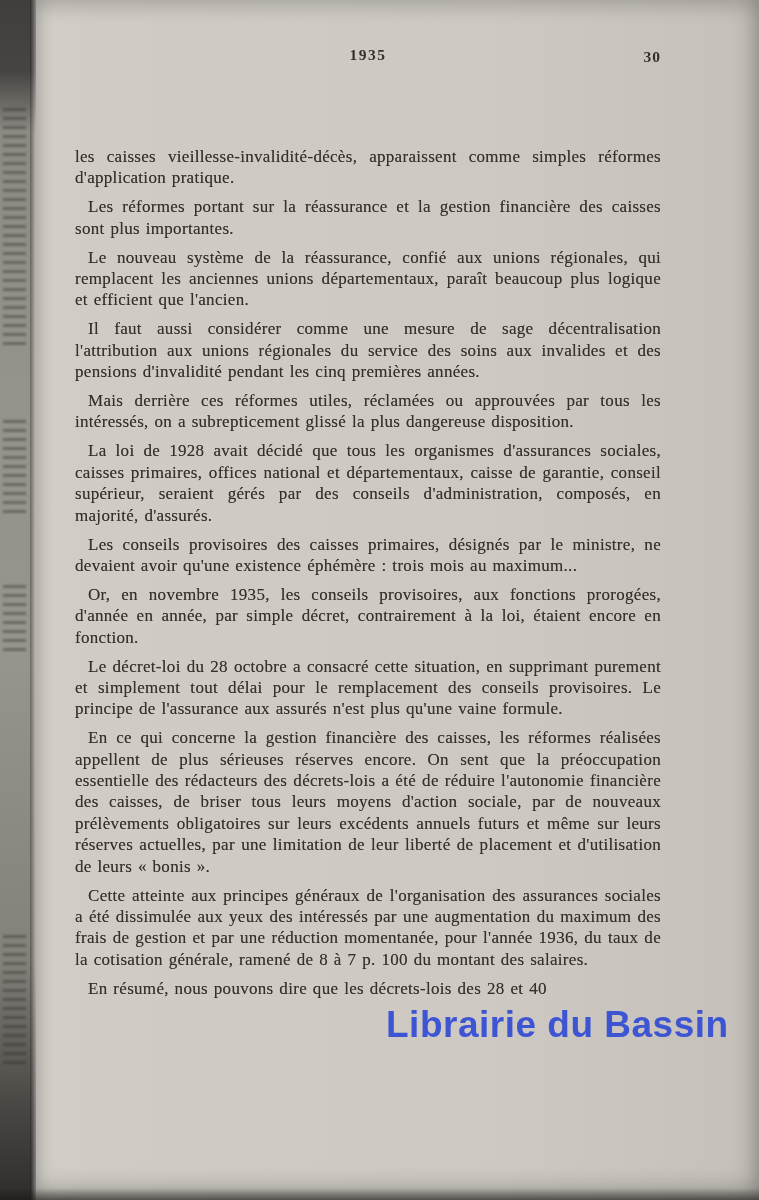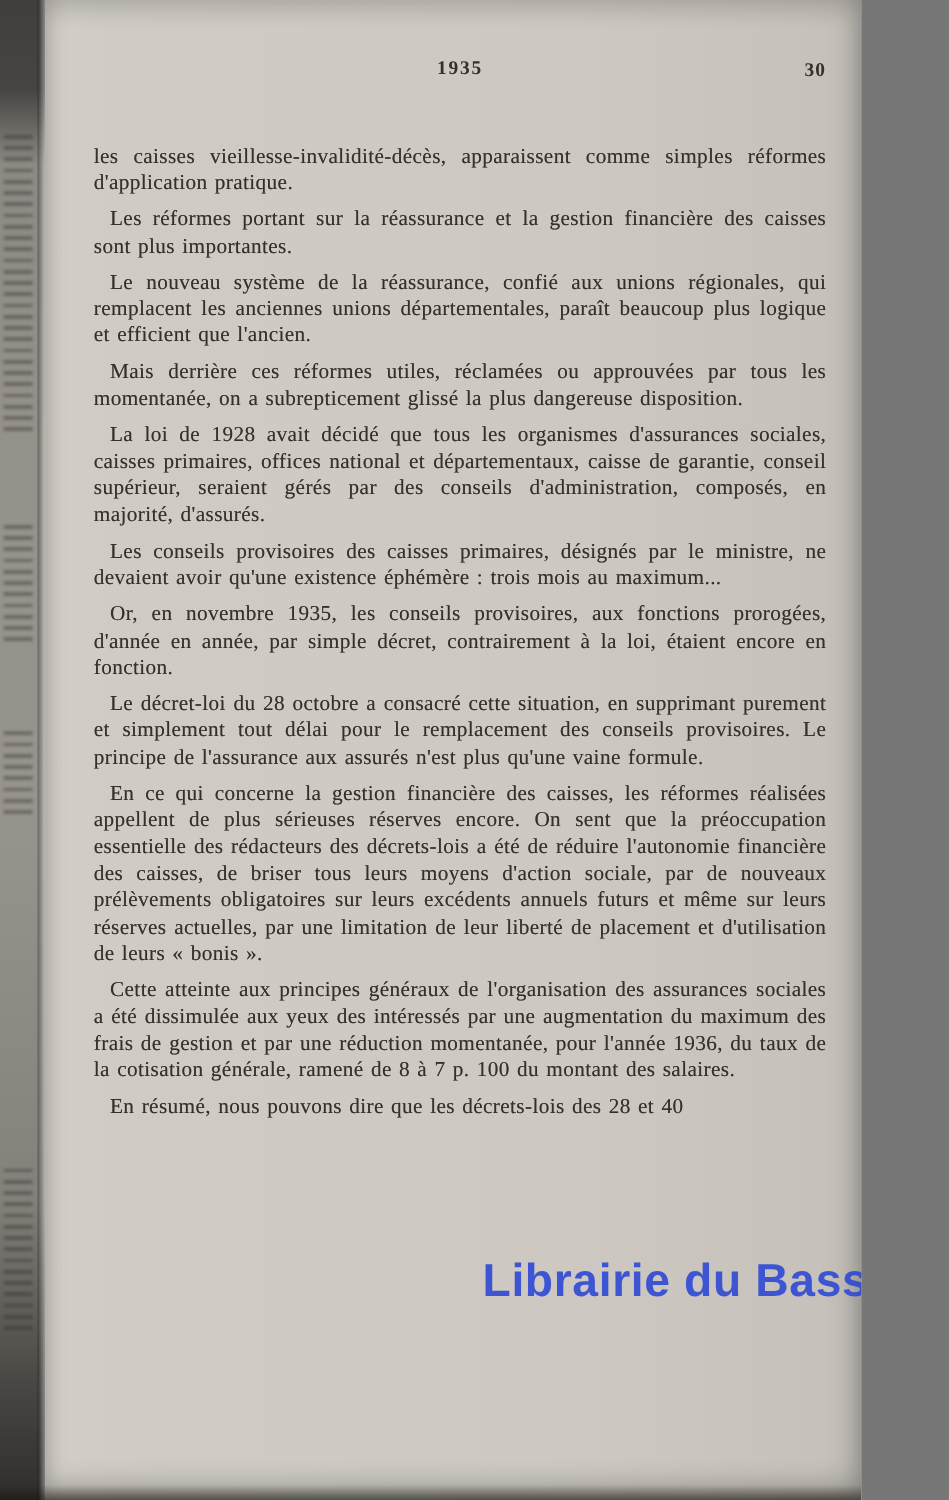--- a/index.html
+++ b/index.html
@@ -2,21 +2,21 @@
 <html style="--paper: #cdc9c2; --ink: #34312c; --watermark: #2b46d6;"><head>
 <meta charset="utf-8">
 <style>
   html, body {
     margin: 0;
     padding: 0;
     background: #777;
   }
   .scene {
     position: relative;
-    width: 689px;
+    width: 759px;
     height: 1200px;
     overflow: hidden;
     background: var(--paper, #cdc9c2);
     font-family: "Liberation Serif", "DejaVu Serif", serif;
   }
   
   .edge-strip {
     position: absolute;
     left: 0; top: 0;
     width: 36px; height: 100%;
@@ -103,20 +103,21 @@
     text-align: justify;
     text-shadow: 0 0 0.5px rgba(52,49,44,.55);
     z-index: 2;
   }
   .textcol p {
     margin: 0 0 7.5px 0;
     text-indent: 13px;
   }
   .textcol p.first {
     text-indent: 0;
+    margin-top: 32px;
   }
   
   .watermark {
     position: absolute;
     left: 386px; top: 1004px;
     font-family: "Liberation Sans", "DejaVu Sans", sans-serif;
     font-weight: bold;
     font-size: 37px;
     letter-spacing: 0.5px;
     color: var(--watermark, #2b46d6);
@@ -140,22 +141,23 @@
   </div>
 
   <div class="pagehead">
     <span class="year">1935</span>
     <span class="pageno">30</span>
   </div>
 
   <div class="textcol">
     <p class="first">les caisses vieillesse-invalidité-décès, apparaissent comme simples réformes d'application pratique.</p>
     <p>Les réformes portant sur la réassurance et la gestion financière des caisses sont plus importantes.</p>
-    <p>Le nouveau système de la réassurance, confié aux unions régionales, qui remplacent les anciennes unions départementales, paraît beaucoup plus logique et efficient que l'ancien.</p>
-    <p>Mais derrière ces réformes utiles, réclamées ou approuvées par tous les momentanée, on a subrepticement glissé la plus dangereuse disposition.</p>
+    <p>Le nouveau système de la réassurance, confié aux unions régionales, qui remplacent les anciennes unions départementaux, paraît beaucoup plus logique et efficient que l'ancien.</p>
+    <p>Il faut aussi considérer comme une mesure de sage décentralisation l'attribution aux unions régionales du service des soins aux invalides et des pensions d'invalidité pendant les cinq premières années.</p>
+    <p>Mais derrière ces réformes utiles, réclamées ou approuvées par tous les intéressés, on a subrepticement glissé la plus dangereuse disposition.</p>
     <p>La loi de 1928 avait décidé que tous les organismes d'assurances sociales, caisses primaires, offices national et départementaux, caisse de garantie, conseil supérieur, seraient gérés par des conseils d'administration, composés, en majorité, d'assurés.</p>
     <p>Les conseils provisoires des caisses primaires, désignés par le ministre, ne devaient avoir qu'une existence éphémère : trois mois au maximum...</p>
     <p>Or, en novembre 1935, les conseils provisoires, aux fonctions prorogées, d'année en année, par simple décret, contrairement à la loi, étaient encore en fonction.</p>
     <p>Le décret-loi du 28 octobre a consacré cette situation, en supprimant purement et simplement tout délai pour le remplacement des conseils provisoires. Le principe de l'assurance aux assurés n'est plus qu'une vaine formule.</p>
     <p>En ce qui concerne la gestion financière des caisses, les réformes réalisées appellent de plus sérieuses réserves encore. On sent que la préoccupation essentielle des rédacteurs des décrets-lois a été de réduire l'autonomie financière des caisses, de briser tous leurs moyens d'action sociale, par de nouveaux prélèvements obligatoires sur leurs excédents annuels futurs et même sur leurs réserves actuelles, par une limitation de leur liberté de placement et d'utilisation de leurs « bonis ».</p>
     <p>Cette atteinte aux principes généraux de l'organisation des assurances sociales a été dissimulée aux yeux des intéressés par une augmentation du maximum des frais de gestion et par une réduction momentanée, pour l'année 1936, du taux de la cotisation générale, ramené de 8 à 7 p. 100 du montant des salaires.</p>
     <p>En résumé, nous pouvons dire que les décrets-lois des 28 et 40</p>
   </div>
 
   <div class="watermark">Librairie du Bassin</div>

